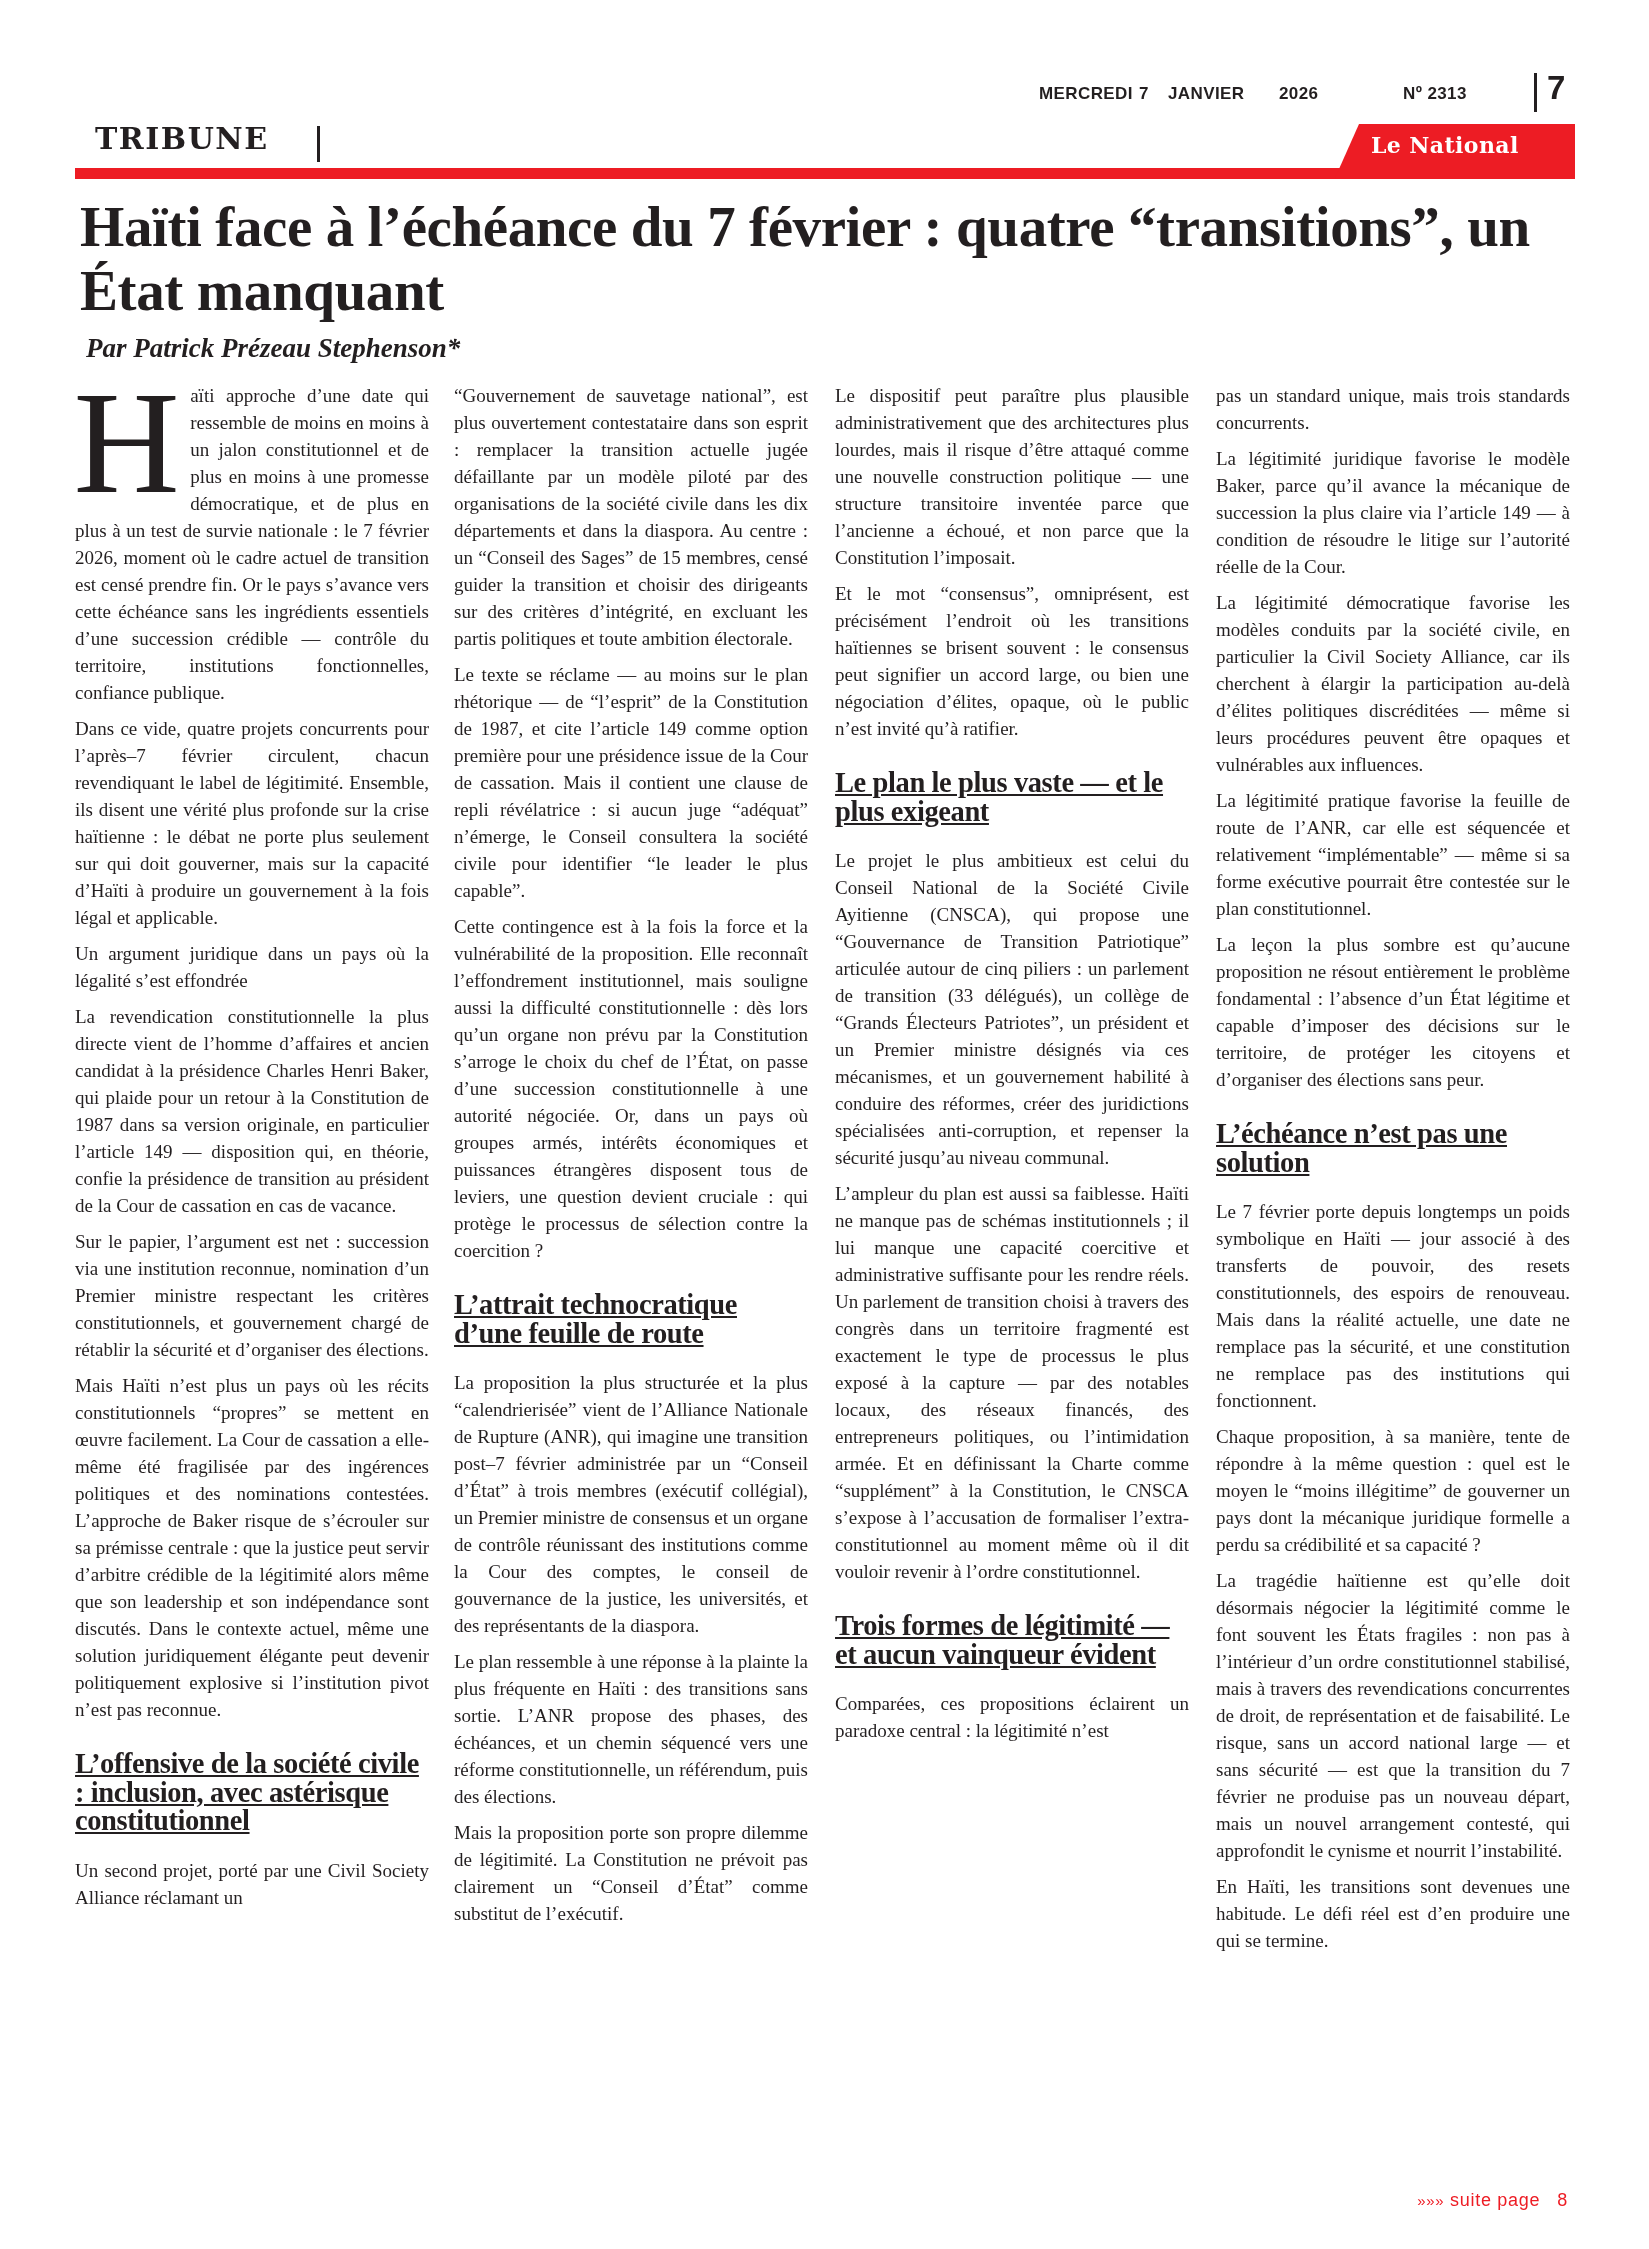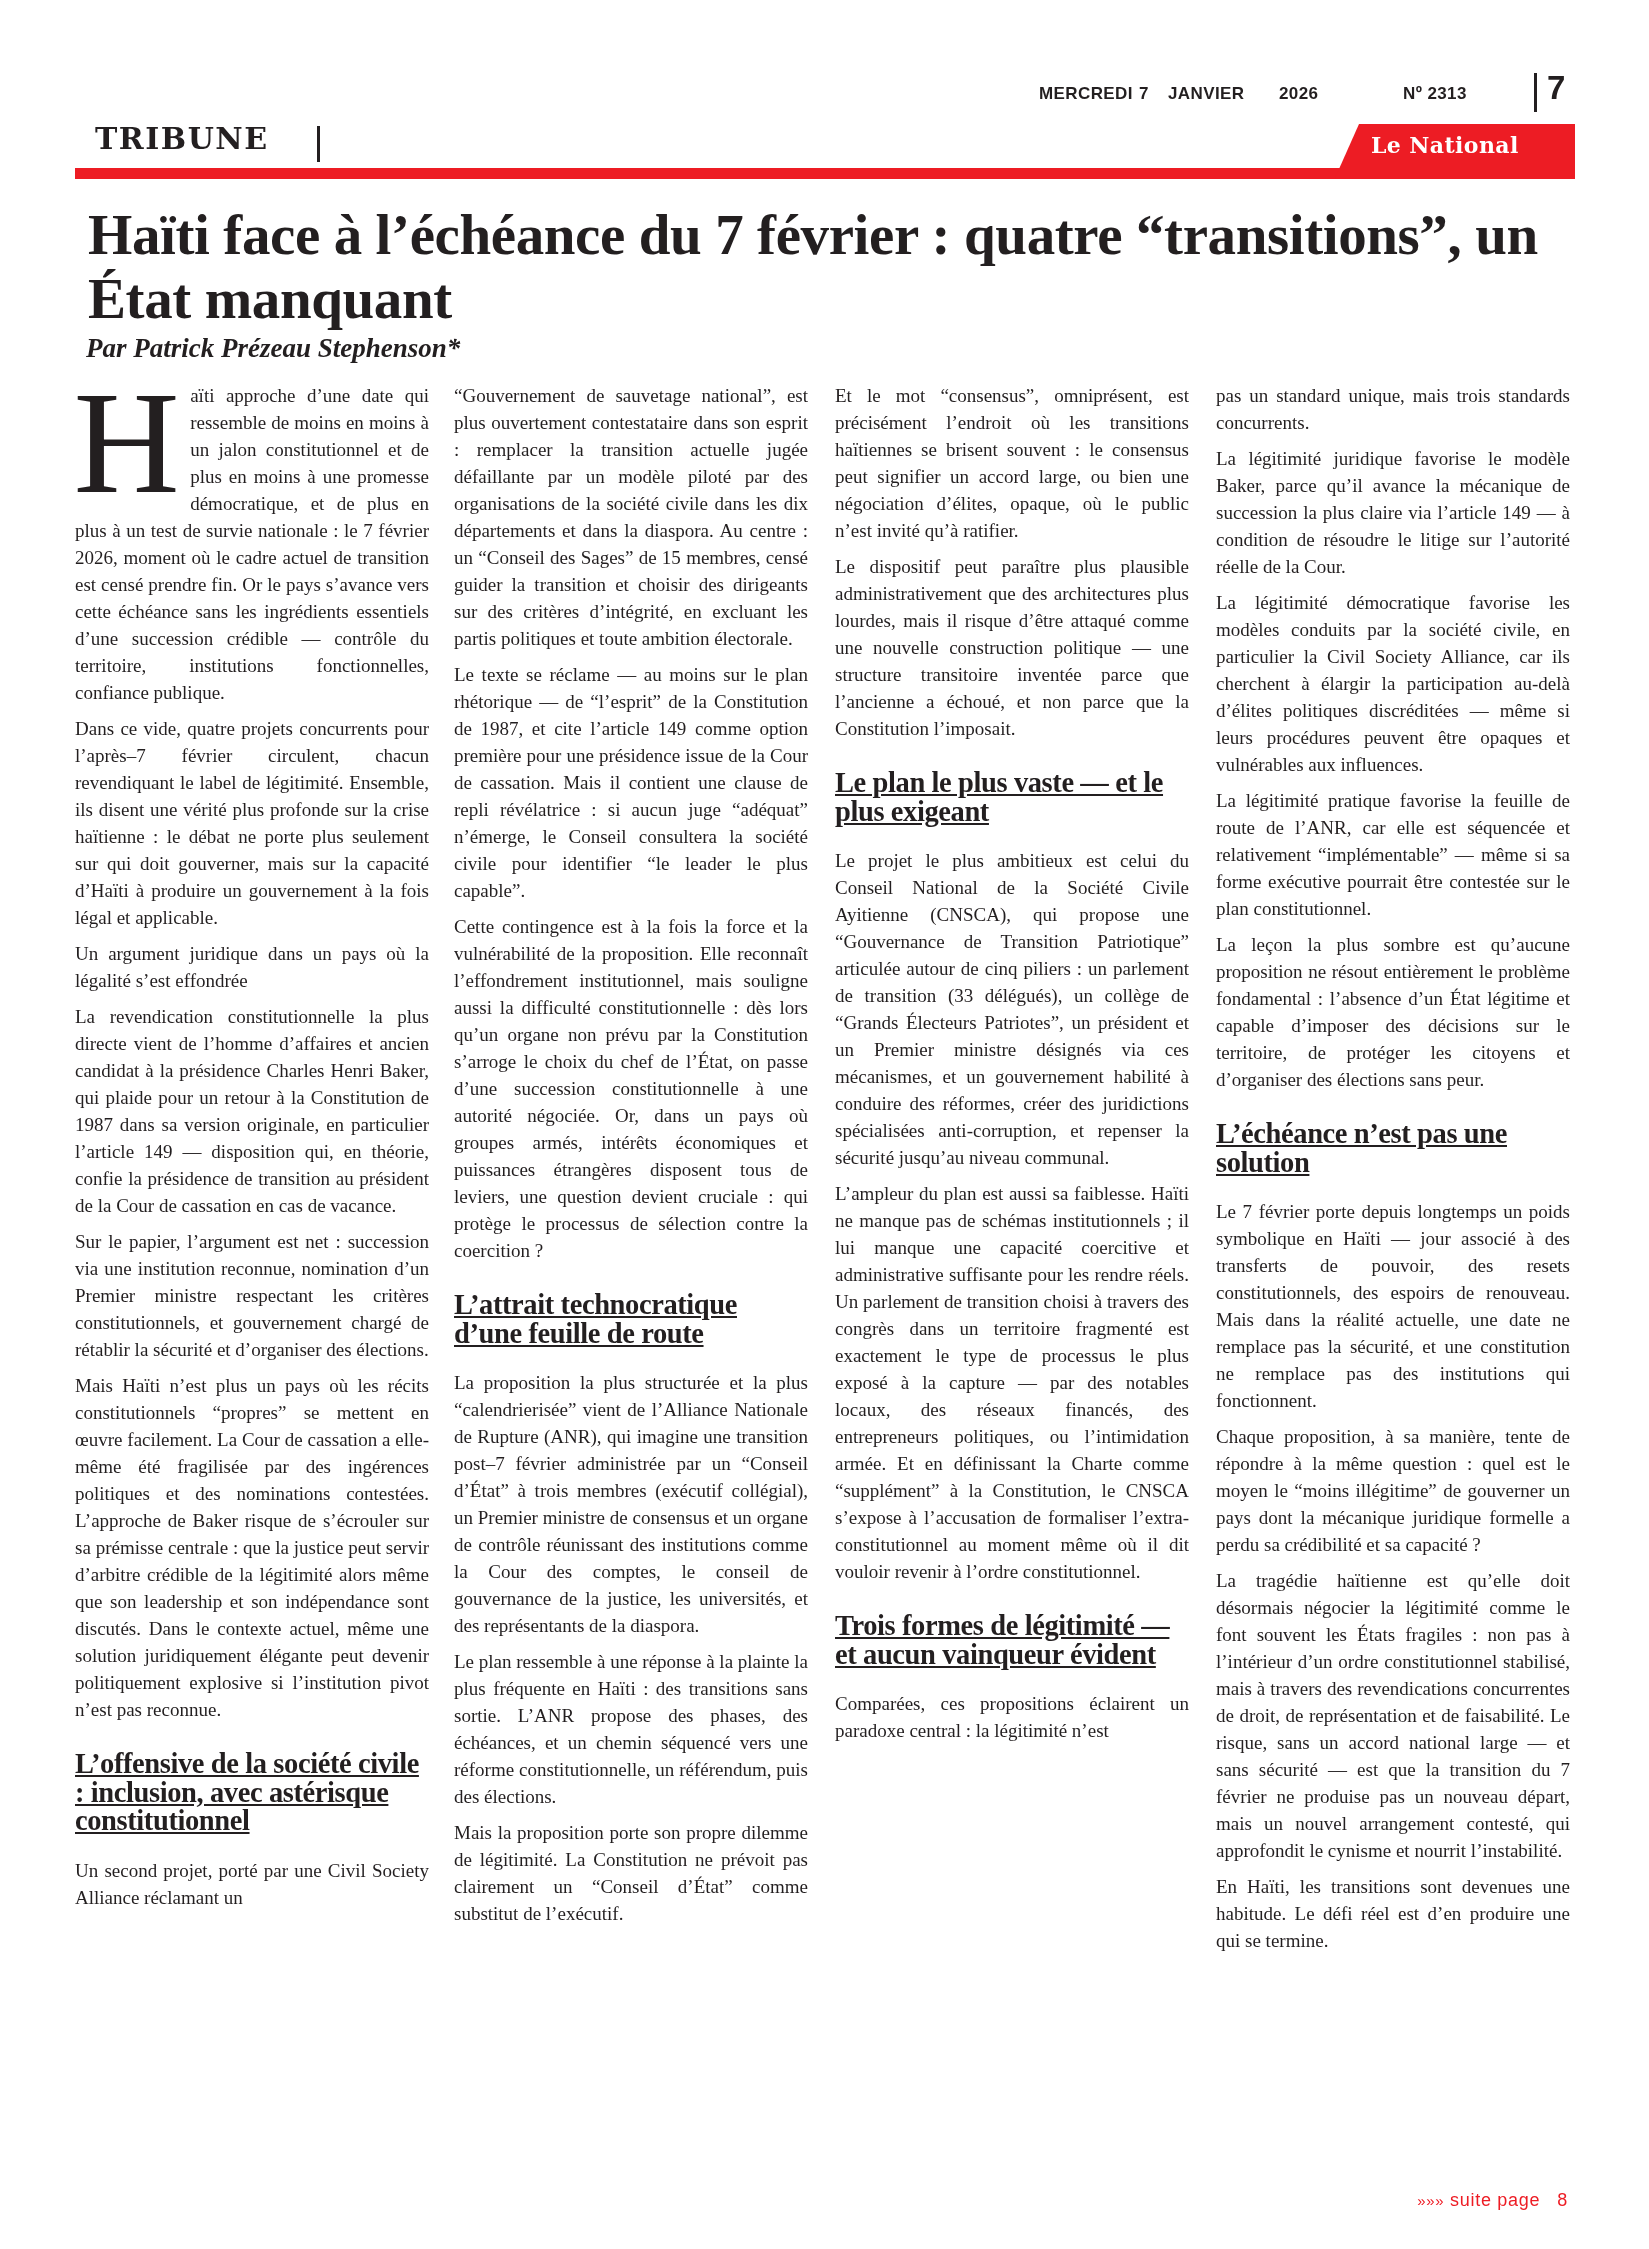--- a/index.html
+++ b/index.html
@@ -30,21 +30,21 @@
     .brand-tab {
       position: absolute; left: 1335px; top: 124px; width: 240px; height: 54px; background: #ed1c24;
       clip-path: polygon(24px 0, 100% 0, 100% 100%, 0 100%);
     }
     .brand-name {
       position: absolute; left: 1371px; top: 132px;
       font-family: "DejaVu Serif", "Liberation Serif", serif; font-weight: bold; font-size: 22px; color: #ffffff;
       letter-spacing: 0.4px;
     }
     .headline {
-      position: absolute; left: 76px; top: 191px; width: 1507px; margin: 12px;
+      position: absolute; left: 76px; top: 191px; width: 1507px; margin: 4px;
       font-family: "Liberation Serif", "DejaVu Serif", serif; font-weight: bold; font-size: 57px;
       line-height: 64px; color: #231f20; letter-spacing: -0.4px;
     }
     .byline {
       position: absolute; left: 86px; top: 333px;
       font-family: "Liberation Serif", "DejaVu Serif", serif; font-style: italic; font-weight: bold; font-size: 27px; color: #231f20;
     }
     .column {
       position: absolute; top: 382px; width: 354px;
       font-size: 19px; line-height: 27px; text-align: justify; color: #231f20;
@@ -105,22 +105,22 @@
   <p>“Gouvernement de sauvetage national”, est plus ouvertement contestataire dans son esprit : remplacer la transition actuelle jugée défaillante par un modèle piloté par des organisations de la société civile dans les dix départements et dans la diaspora. Au centre : un “Conseil des Sages” de 15 membres, censé guider la transition et choisir des dirigeants sur des critères d’intégrité, en excluant les partis politiques et toute ambition électorale.</p>
   <p>Le texte se réclame — au moins sur le plan rhétorique — de “l’esprit” de la Constitution de 1987, et cite l’article 149 comme option première pour une présidence issue de la Cour de cassation. Mais il contient une clause de repli révélatrice : si aucun juge “adéquat” n’émerge, le Conseil consultera la société civile pour identifier “le leader le plus capable”.</p>
   <p>Cette contingence est à la fois la force et la vulnérabilité de la proposition. Elle reconnaît l’effondrement institutionnel, mais souligne aussi la difficulté constitutionnelle : dès lors qu’un organe non prévu par la Constitution s’arroge le choix du chef de l’État, on passe d’une succession constitutionnelle à une autorité négociée. Or, dans un pays où groupes armés, intérêts économiques et puissances étrangères disposent tous de leviers, une question devient cruciale : qui protège le processus de sélection contre la coercition ?</p>
   <h2>L’attrait technocratique d’une feuille de route</h2>
   <p>La proposition la plus structurée et la plus “calendrierisée” vient de l’Alliance Nationale de Rupture (ANR), qui imagine une transition post–7 février administrée par un “Conseil d’État” à trois membres (exécutif collégial), un Premier ministre de consensus et un organe de contrôle réunissant des institutions comme la Cour des comptes, le conseil de gouvernance de la justice, les universités, et des représentants de la diaspora.</p>
   <p>Le plan ressemble à une réponse à la plainte la plus fréquente en Haïti : des transitions sans sortie. L’ANR propose des phases, des échéances, et un chemin séquencé vers une réforme constitutionnelle, un référendum, puis des élections.</p>
   <p>Mais la proposition porte son propre dilemme de légitimité. La Constitution ne prévoit pas clairement un “Conseil d’État” comme substitut de l’exécutif.</p>
 </div>
 
 <div class="column col3">
+  <p>Le dispositif peut paraître plus plausible administrativement que des architectures plus lourdes, mais il risque d’être attaqué comme une nouvelle construction politique — une structure transitoire inventée parce que l’ancienne a échoué, et non parce que la Constitution l’imposait.</p>
   <p>Et le mot “consensus”, omniprésent, est précisément l’endroit où les transitions haïtiennes se brisent souvent : le consensus peut signifier un accord large, ou bien une négociation d’élites, opaque, où le public n’est invité qu’à ratifier.</p>
-  <p>Le dispositif peut paraître plus plausible administrativement que des architectures plus lourdes, mais il risque d’être attaqué comme une nouvelle construction politique — une structure transitoire inventée parce que l’ancienne a échoué, et non parce que la Constitution l’imposait.</p>
   <h2>Le plan le plus vaste — et le plus exigeant</h2>
   <p>Le projet le plus ambitieux est celui du Conseil National de la Société Civile Ayitienne (CNSCA), qui propose une “Gouvernance de Transition Patriotique” articulée autour de cinq piliers : un parlement de transition (33 délégués), un collège de “Grands Électeurs Patriotes”, un président et un Premier ministre désignés via ces mécanismes, et un gouvernement habilité à conduire des réformes, créer des juridictions spécialisées anti-corruption, et repenser la sécurité jusqu’au niveau communal.</p>
   <p>L’ampleur du plan est aussi sa faiblesse. Haïti ne manque pas de schémas institutionnels ; il lui manque une capacité coercitive et administrative suffisante pour les rendre réels. Un parlement de transition choisi à travers des congrès dans un territoire fragmenté est exactement le type de processus le plus exposé à la capture — par des notables locaux, des réseaux financés, des entrepreneurs politiques, ou l’intimidation armée. Et en définissant la Charte comme “supplément” à la Constitution, le CNSCA s’expose à l’accusation de formaliser l’extra-constitutionnel au moment même où il dit vouloir revenir à l’ordre constitutionnel.</p>
   <h2>Trois formes de légitimité — et aucun vainqueur évident</h2>
   <p>Comparées, ces propositions éclairent un paradoxe central : la légitimité n’est</p>
 </div>
 
 <div class="column col4">
   <p>pas un standard unique, mais trois standards concurrents.</p>
   <p>La légitimité juridique favorise le modèle Baker, parce qu’il avance la mécanique de succession la plus claire via l’article 149 — à condition de résoudre le litige sur l’autorité réelle de la Cour.</p>

